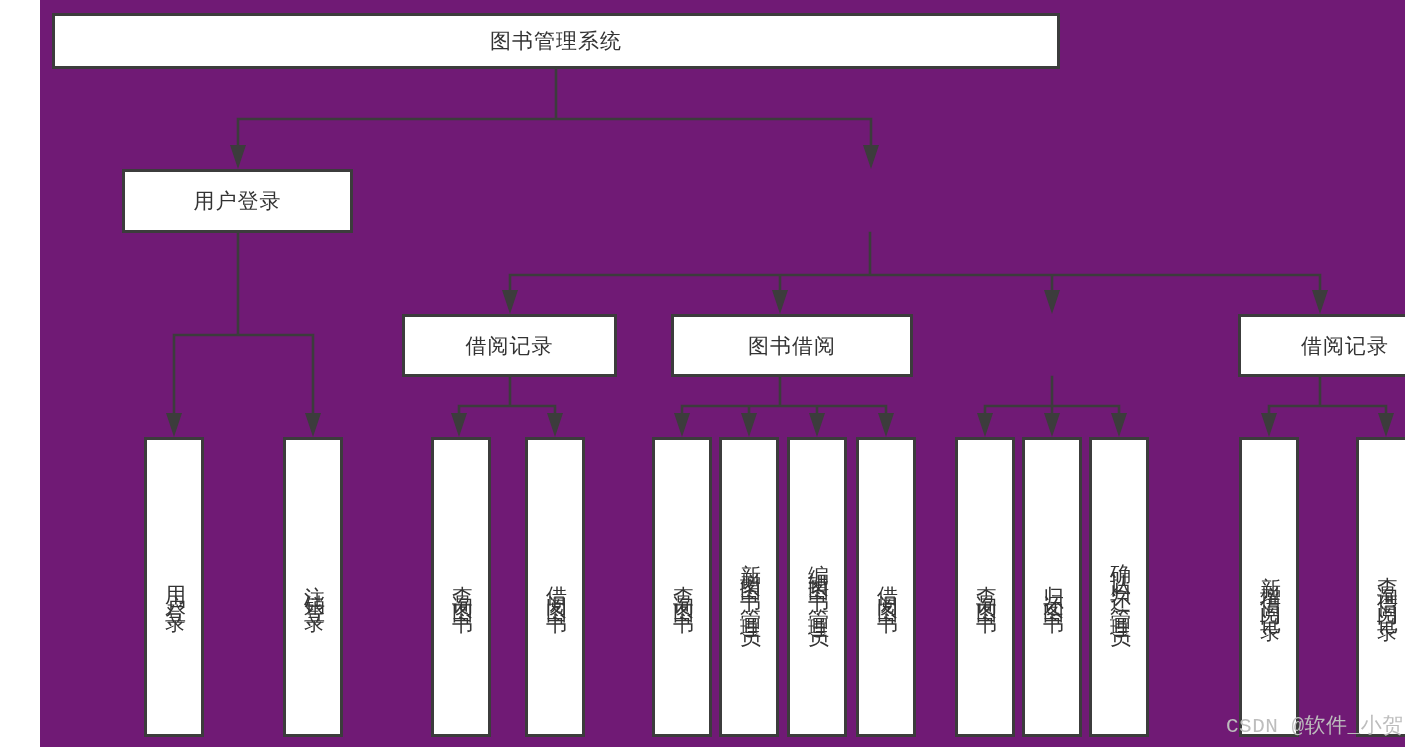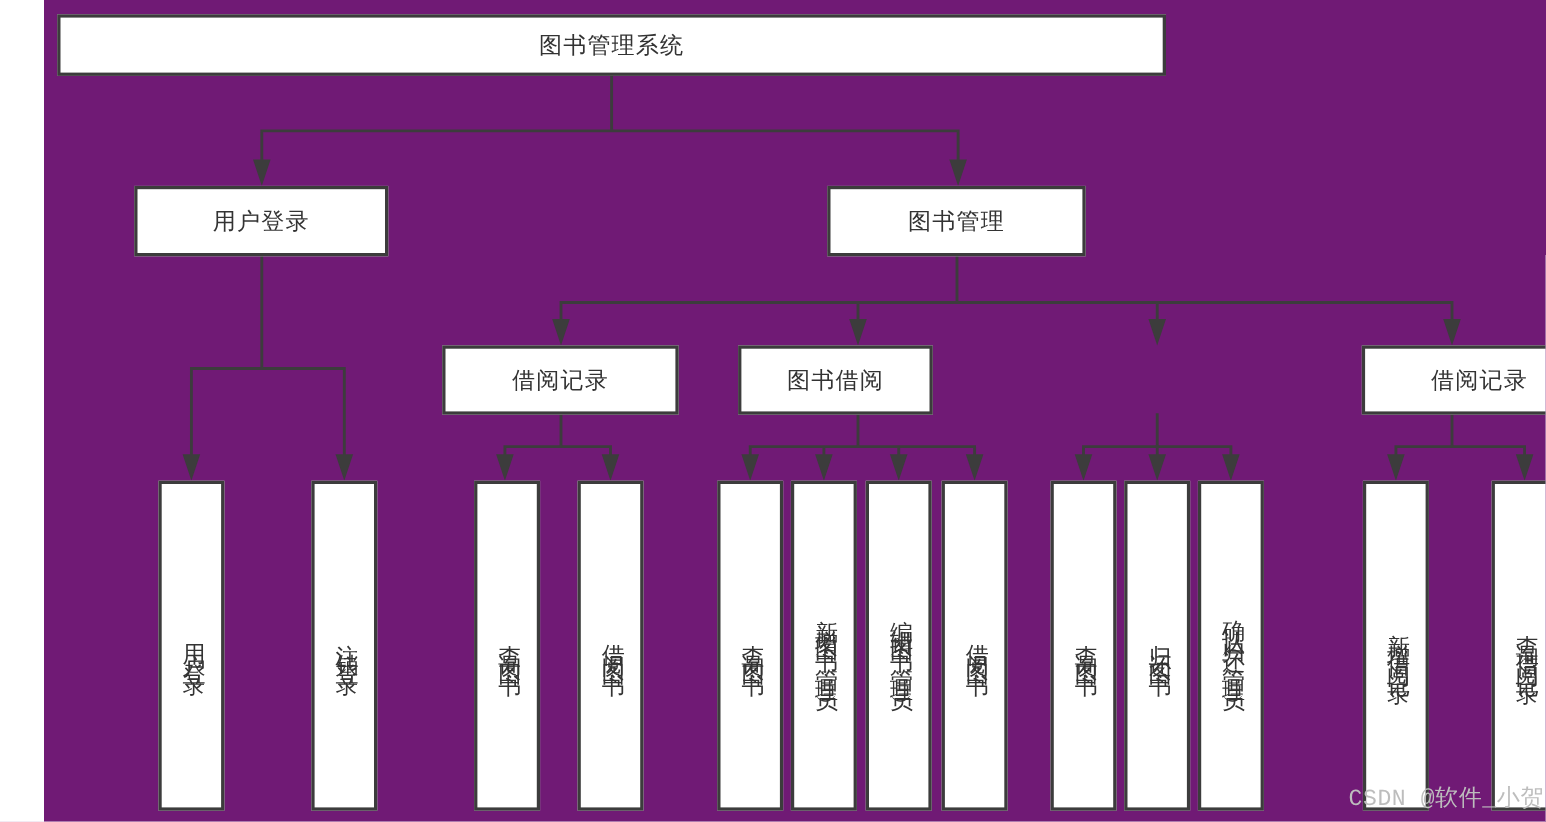--- a/index.html
+++ b/index.html
@@ -113,24 +113,23 @@
     <g>
       <path d="M1280 377 V406 M1229 406 H1346 M1229 406 V414 M1346 406 V414"></path>
       <polygon points="1221,413 1237,413 1229,437" fill="#3c3c3c" stroke="none"></polygon>
       <polygon points="1338,413 1354,413 1346,437" fill="#3c3c3c" stroke="none"></polygon>
     </g>
   </svg>
 
   <div class="hbox" style="left:12px; top:13px; width:1008px; height:56px">图书管理系统</div>
 
   <div class="hbox" style="left:82px; top:169px; width:231px; height:64px">用户登录</div>
-  <div class="hbox" style="left:712px; top:169px; width:235px; height:64px">图书管理</div>
 
   <div class="hbox" style="left:362px; top:314px; width:215px; height:63px">借阅记录</div>
-  <div class="hbox" style="left:631px; top:314px; width:177px; height:63px">图书借阅</div>
+  <div class="hbox" style="left:631px; top:314px; width:242px; height:63px">图书借阅</div>
   <div class="hbox" style="left:1198px; top:314px; width:214px; height:63px">借阅记录</div>
 
   <div class="leaf" style="left:104px">
     <span>用户登录</span>
   </div>
   <div class="leaf" style="left:243px">
     <span>注销登录</span>
   </div>
 
   <div class="leaf" style="left:391px">

